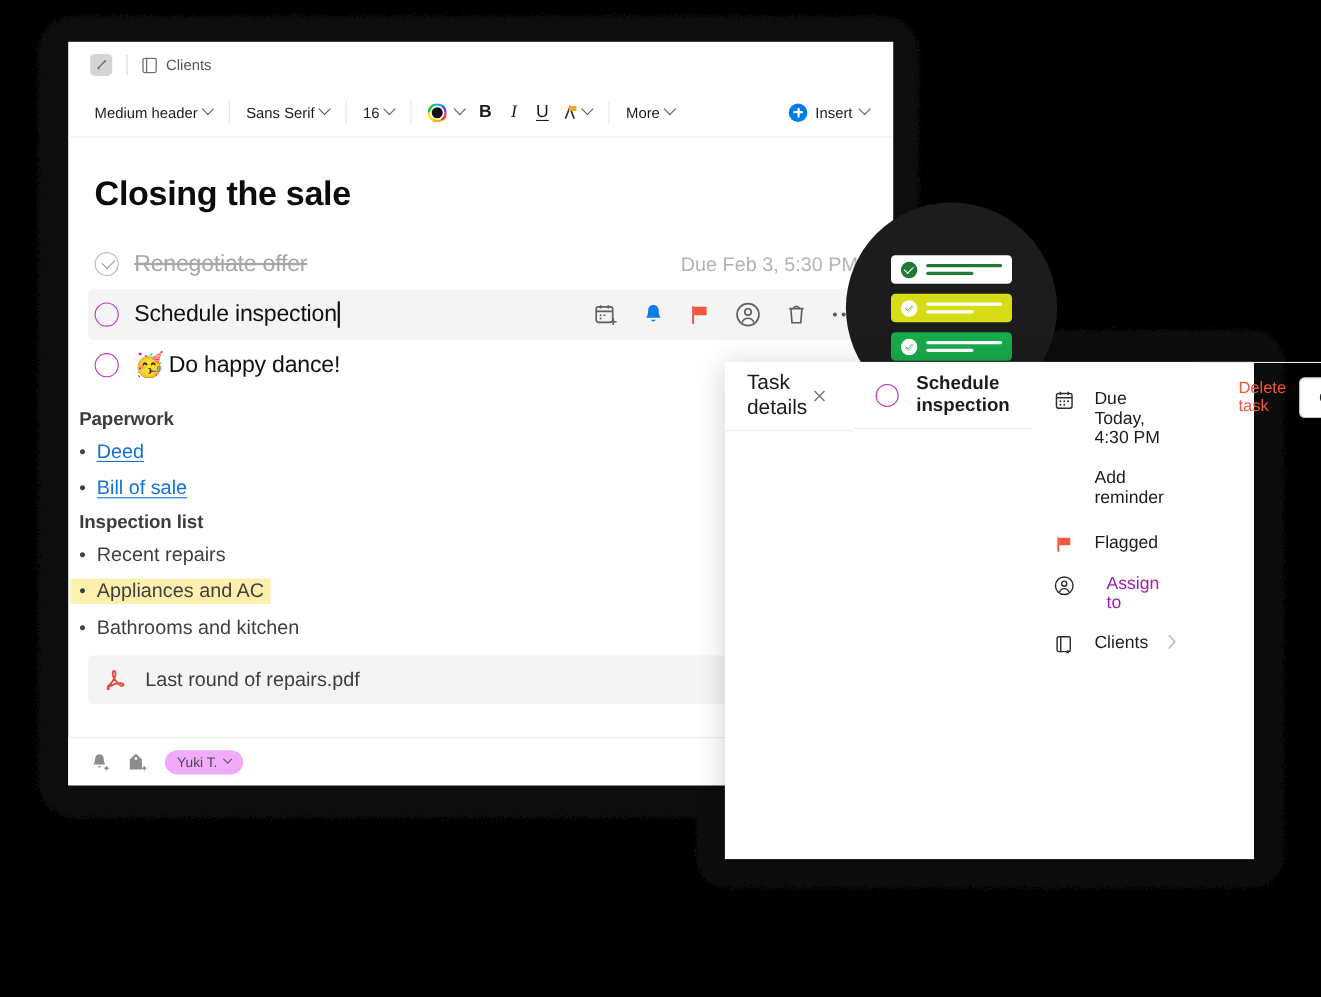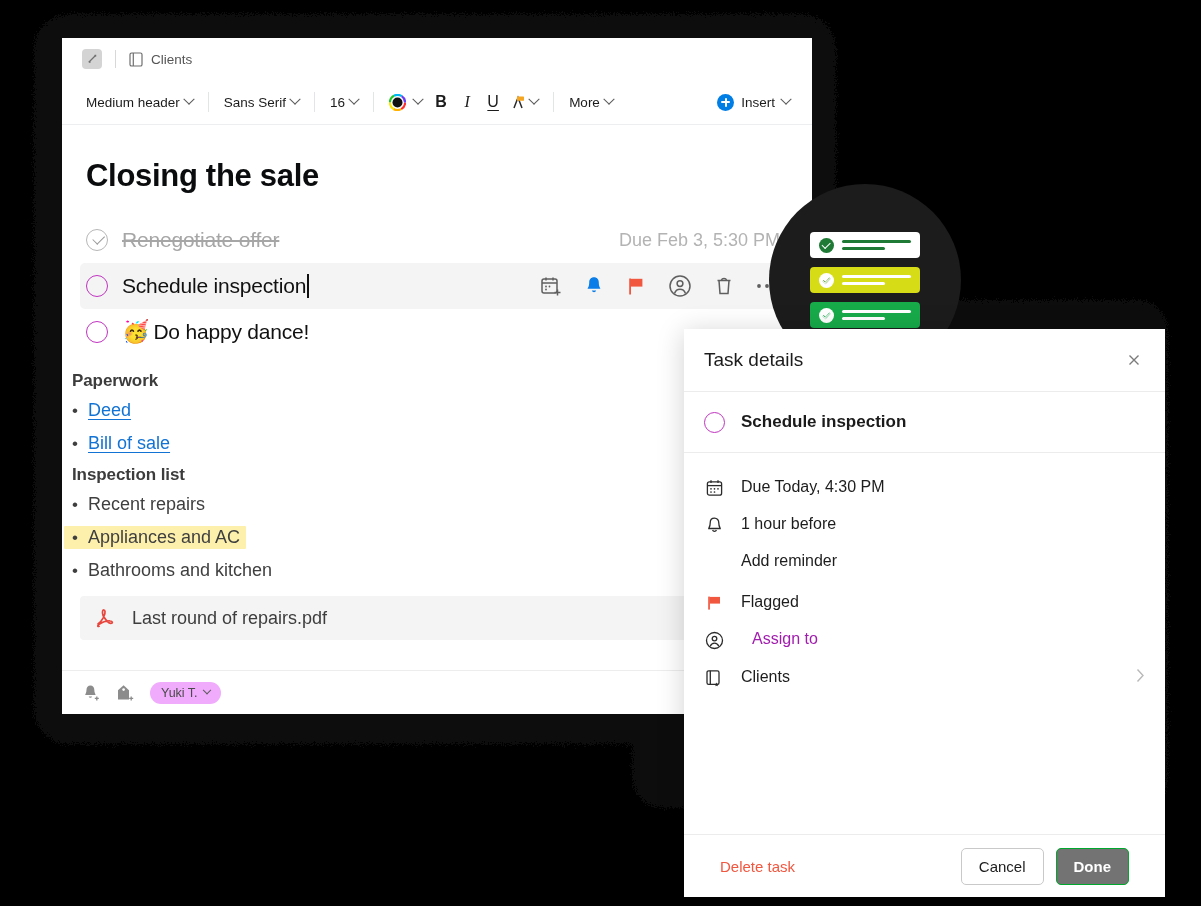--- a/index.html
+++ b/index.html
@@ -130,24 +130,24 @@
     width:15px;height:15px;border-radius:50%;flex:none;position:relative;
   }
   .bcheck::after{
     content:"";position:absolute;left:3.4px;top:4.2px;width:7px;height:3.6px;
     border-left:1.6px solid #fff;border-bottom:1.6px solid #fff;transform:rotate(-45deg);
   }
   .blines{display:flex;flex-direction:column;gap:4px;flex:1;}
   .bl{height:2.6px;border-radius:2px;}
   
   #details{
-    position:absolute;left:684px;top:329px;width:481px;height:568px;
+    position:absolute;left:659px;top:329px;width:481px;height:452px;
     background:#fff;box-sizing:border-box;
     box-shadow:0 3px 26px rgba(0,0,0,.18);
-    display:flex;flex-direction:column;
+    display:flex;
   }
   .d-head{
     height:62px;display:flex;align-items:center;padding:0 20px;
     border-bottom:1px solid #ececec;position:relative;z-index:2;background:transparent;
   }
   .d-title{font-size:19px;color:#1c1c1c;font-weight:400;}
   .d-close{margin-left:auto;width:22px;height:22px;position:relative;}
   .d-task{
     height:60px;display:flex;align-items:center;gap:16px;padding:0 20px;
     border-bottom:1px solid #ececec;
@@ -428,29 +428,20 @@
           <circle cx="5" cy="9.8" r="0.85" fill="#2b2b2b"></circle>
             <circle cx="8.5" cy="9.8" r="0.85" fill="#2b2b2b"></circle>
             <circle cx="12" cy="9.8" r="0.85" fill="#2b2b2b"></circle>
           <circle cx="5" cy="13" r="0.85" fill="#2b2b2b"></circle>
             <circle cx="8.5" cy="13" r="0.85" fill="#2b2b2b"></circle>
         </svg>
       </span>
       <span>Due Today, 4:30 PM</span>
     </div>
 
-    <div class="d-item">
-      <span class="d-ico">
-        <svg width="17" height="18" viewBox="0 0 17 18">
-          <path d="M8.5 2.2c-2.7 0-4.3 2-4.3 4.7 0 3.8-1.4 4.8-1.4 5.6h11.4c0-.8-1.4-1.8-1.4-5.6 0-2.7-1.6-4.7-4.3-4.7z" fill="none" stroke="#2b2b2b" stroke-width="1.3"></path>
-          <path d="M6.6 14a2 2 0 0 0 3.8 0" fill="none" stroke="#2b2b2b" stroke-width="1.3"></path>
-        </svg>
-      </span>
-      <span>1 hour before</span>
-    </div>
     <div class="d-sub">Add reminder</div>
 
     <div class="d-item" style="padding-top:14px;">
       <span class="d-ico">
         <svg width="17" height="18" viewBox="0 0 17 18">
           <rect x="2.2" y="2.6" width="1.7" height="13" fill="#f1563f"></rect>
           <path d="M3.9 2.9 H14 V9.6 H3.9 Z" fill="#f1563f"></path>
         </svg>
       </span>
       <span>Flagged</span>

